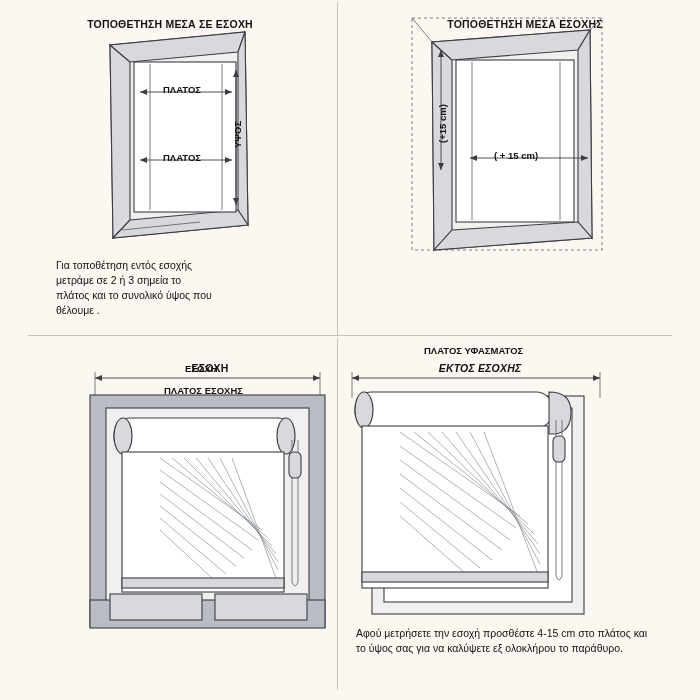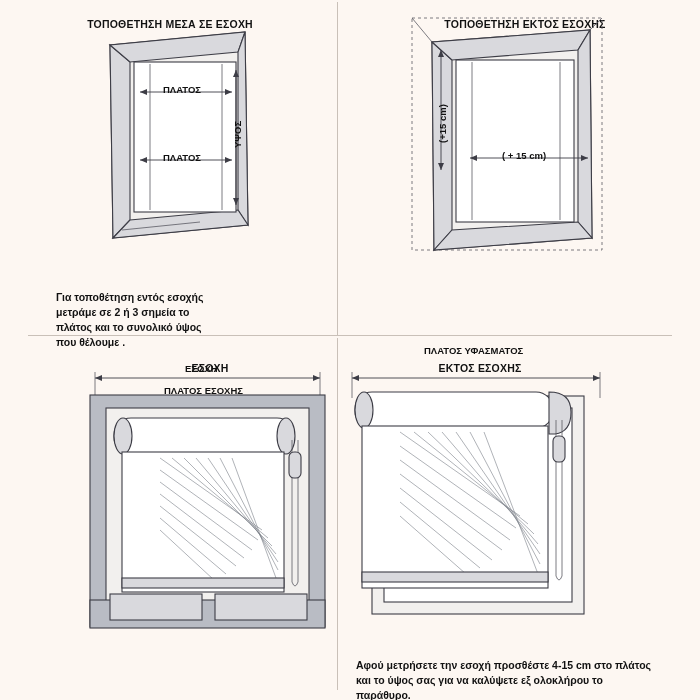--- a/index.html
+++ b/index.html
@@ -36,24 +36,23 @@
     font-weight: bold;
     text-align: center;
     letter-spacing: .2px;
     color: #111;
     white-space: nowrap;
     margin-top: 12px;
   }
   .caption {
     position: absolute;
     font-size: 10.5px;
-    font-weight: bold;
+    font-weight: normal;
     line-height: 15px;
     color: #111;
-    margin-top: 32px;
   }
   .lbl {
     position: absolute;
     font-size: 9.5px;
     font-weight: bold;
     color: #111;
     white-space: nowrap;
   }
   .lbl-rot {
     position: absolute;
@@ -111,21 +110,21 @@
 
     <line class="stroke-thin" x1="122" y1="230" x2="200" y2="222"></line>
   </svg>
 
   <div class="lbl" style="left:163px;top:84px;">ΠΛΑΤΟΣ</div>
   <div class="lbl" style="left:163px;top:152px;">ΠΛΑΤΟΣ</div>
   <div class="lbl-rot" style="left:232px;top:148px;">ΥΨΟΣ</div>
 
   <div class="caption" style="left:56px;top:258px;width:160px;">Για τοποθέτηση εντός εσοχής μετράμε σε 2 ή 3 σημεία το πλάτος και το συνολικό ύψος που θέλουμε .</div>
 
-  <div class="title" style="left:380px;top:6px;width:290px;">ΤΟΠΟΘΕΤΗΣΗ ΕΚΤΟΣ ΕΣΟΧΗΣ</div>
+  <div class="title" style="left:380px;top:6px;width:290px;">ΤΟΠΟΘΕΤΗΣΗ ΜΕΣΑ ΕΣΟΧΗΣ</div>
 
   <svg width="700" height="700">
 
     <rect class="stroke-thin" x="412" y="18" width="190" height="232" stroke-dasharray="3,3"></rect>
 
     <polygon class="fill-light" points="432,42 590,30 592,238 434,250"></polygon>
     <polygon class="fill-mid" points="432,42 452,60 452,230 434,250"></polygon>
     <polygon class="fill-mid" points="432,42 452,60 578,50 590,30"></polygon>
     <polygon class="fill-mid" points="590,30 578,50 578,222 592,238"></polygon>
     <polygon class="fill-mid" points="434,250 452,230 578,222 592,238"></polygon>
@@ -140,21 +139,21 @@
 
     <line class="dim" x1="470" y1="158" x2="588" y2="158"></line>
     <polygon fill="#3d3d46" points="470,158 477,155 477,161"></polygon>
     <polygon fill="#3d3d46" points="588,158 581,155 581,161"></polygon>
 
     <line class="stroke-thin" x1="412" y1="18" x2="432" y2="42"></line>
     <line class="stroke-thin" x1="602" y1="18" x2="590" y2="30"></line>
   </svg>
 
   <div class="lbl-rot" style="left:437px;top:143px;">(+15 cm)</div>
-  <div class="lbl" style="left:494px;top:150px;margin-left:8px;">( + 15 cm)</div>
+  <div class="lbl" style="left:494px;top:150px;">( + 15 cm)</div>
 
 
   <div class="title" style="left:155px;top:350px;width:110px;">ΕΣΟΧΗ</div>
 
   <svg width="700" height="700">
 
     <line class="dim" x1="95" y1="378" x2="320" y2="378"></line>
     <polygon fill="#3d3d46" points="95,378 102,375 102,381"></polygon>
     <polygon fill="#3d3d46" points="320,378 313,375 313,381"></polygon>
     <line class="stroke-thin" x1="95" y1="372" x2="95" y2="400"></line>
@@ -197,21 +196,21 @@
 
     <line class="stroke-thin" x1="292" y1="440" x2="292" y2="582"></line>
     <line class="stroke-thin" x1="298" y1="440" x2="298" y2="582"></line>
     <path class="stroke-thin" d="M292,582 q3,8 6,0"></path>
     <rect class="fill-mid" x="289" y="452" width="12" height="26" rx="5"></rect>
   </svg>
 
   <div class="lbl" style="left:185px;top:363px;">ΕΣΟΧΗ</div>
   <div class="lbl" style="left:164px;top:385px;">ΠΛΑΤΟΣ ΕΣΟΧΗΣ</div>
 
-  <div class="title" style="left:400px;top:350px;width:160px;">ΕΚΤΟΣ ΕΣΟΧΗΣ</div>
+  <div class="title" style="left:400px;top:350px;width:160px;font-style:italic;">ΕΚΤΟΣ ΕΣΟΧΗΣ</div>
 
   <svg width="700" height="700">
 
     <line class="dim" x1="352" y1="378" x2="600" y2="378"></line>
     <polygon fill="#3d3d46" points="352,378 359,375 359,381"></polygon>
     <polygon fill="#3d3d46" points="600,378 593,375 593,381"></polygon>
     <line class="stroke-thin" x1="352" y1="372" x2="352" y2="398"></line>
     <line class="stroke-thin" x1="600" y1="372" x2="600" y2="398"></line>
 
     <rect class="fill-light" x="372" y="396" width="212" height="218"></rect>

